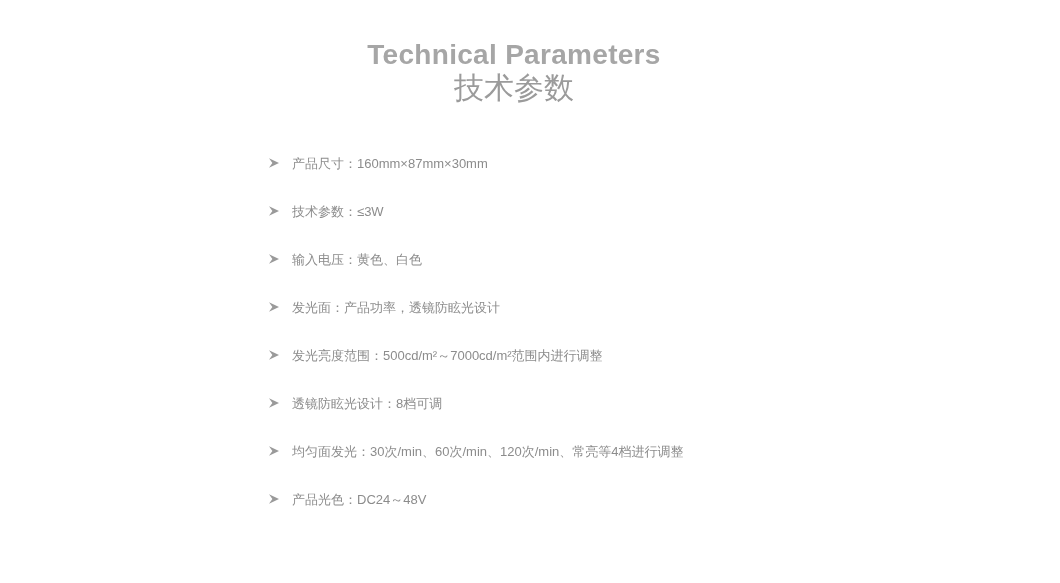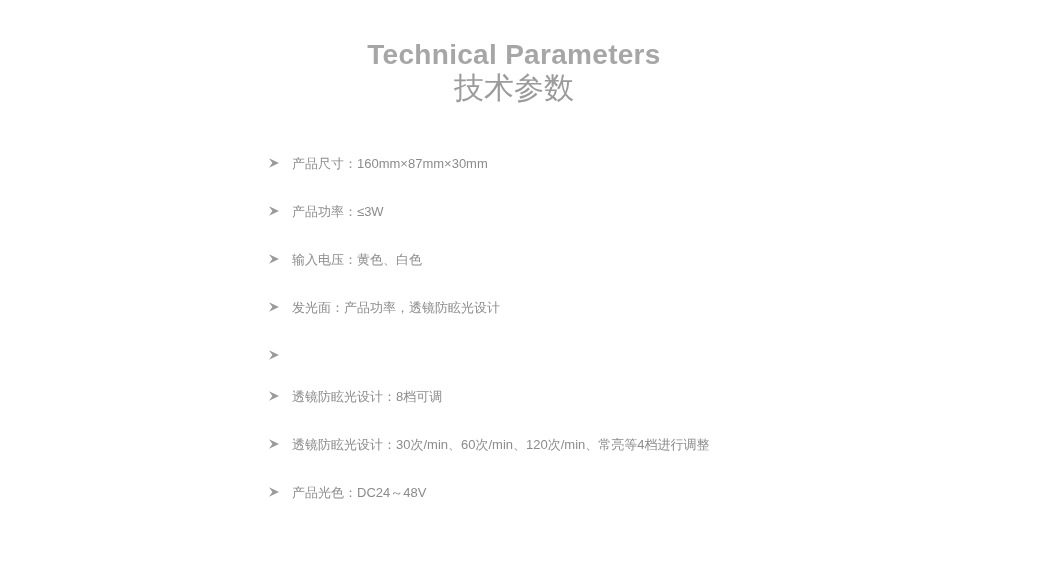--- a/index.html
+++ b/index.html
@@ -83,21 +83,21 @@
       </span>
       <span class="param-text">产品尺寸：160mm×87mm×30mm</span>
     </li>
 
     <li class="param-item">
       <span class="bullet">
         <svg width="12" height="12" viewBox="0 0 12 12">
             <path d="M1 1.2 L11 6 L1 10.8 L4.4 6 Z" fill="#9a9a9a"></path>
           </svg>
       </span>
-      <span class="param-text">产品功率：≤3W</span>
+      <span class="param-text">技术参数：≤3W</span>
     </li>
 
     <li class="param-item">
       <span class="bullet">
         <svg width="12" height="12" viewBox="0 0 12 12">
             <path d="M1 1.2 L11 6 L1 10.8 L4.4 6 Z" fill="#9a9a9a"></path>
           </svg>
       </span>
       <span class="param-text">输入电压：黄色、白色</span>
     </li>
@@ -110,38 +110,39 @@
       </span>
       <span class="param-text">发光面：产品功率，透镜防眩光设计</span>
     </li>
 
     <li class="param-item">
       <span class="bullet">
         <svg width="12" height="12" viewBox="0 0 12 12">
             <path d="M1 1.2 L11 6 L1 10.8 L4.4 6 Z" fill="#9a9a9a"></path>
           </svg>
       </span>
+      <span class="param-text">发光亮度范围：500cd/m²～7000cd/m²范围内进行调整</span>
     </li>
 
     <li class="param-item">
       <span class="bullet">
         <svg width="12" height="12" viewBox="0 0 12 12">
             <path d="M1 1.2 L11 6 L1 10.8 L4.4 6 Z" fill="#9a9a9a"></path>
           </svg>
       </span>
       <span class="param-text">透镜防眩光设计：8档可调</span>
     </li>
 
     <li class="param-item">
       <span class="bullet">
         <svg width="12" height="12" viewBox="0 0 12 12">
             <path d="M1 1.2 L11 6 L1 10.8 L4.4 6 Z" fill="#9a9a9a"></path>
           </svg>
       </span>
-      <span class="param-text">透镜防眩光设计：30次/min、60次/min、120次/min、常亮等4档进行调整</span>
+      <span class="param-text">均匀面发光：30次/min、60次/min、120次/min、常亮等4档进行调整</span>
     </li>
 
     <li class="param-item">
       <span class="bullet">
         <svg width="12" height="12" viewBox="0 0 12 12">
             <path d="M1 1.2 L11 6 L1 10.8 L4.4 6 Z" fill="#9a9a9a"></path>
           </svg>
       </span>
       <span class="param-text">产品光色：DC24～48V</span>
     </li>

